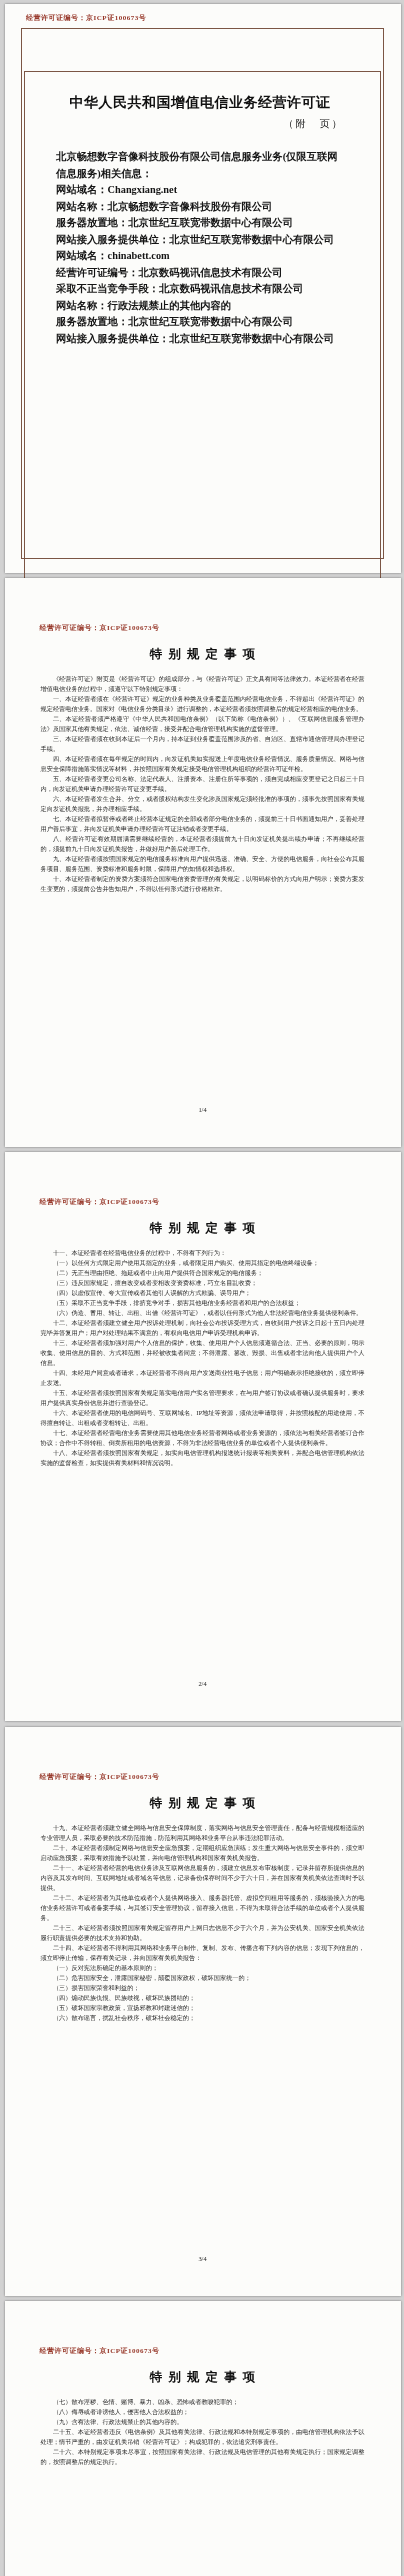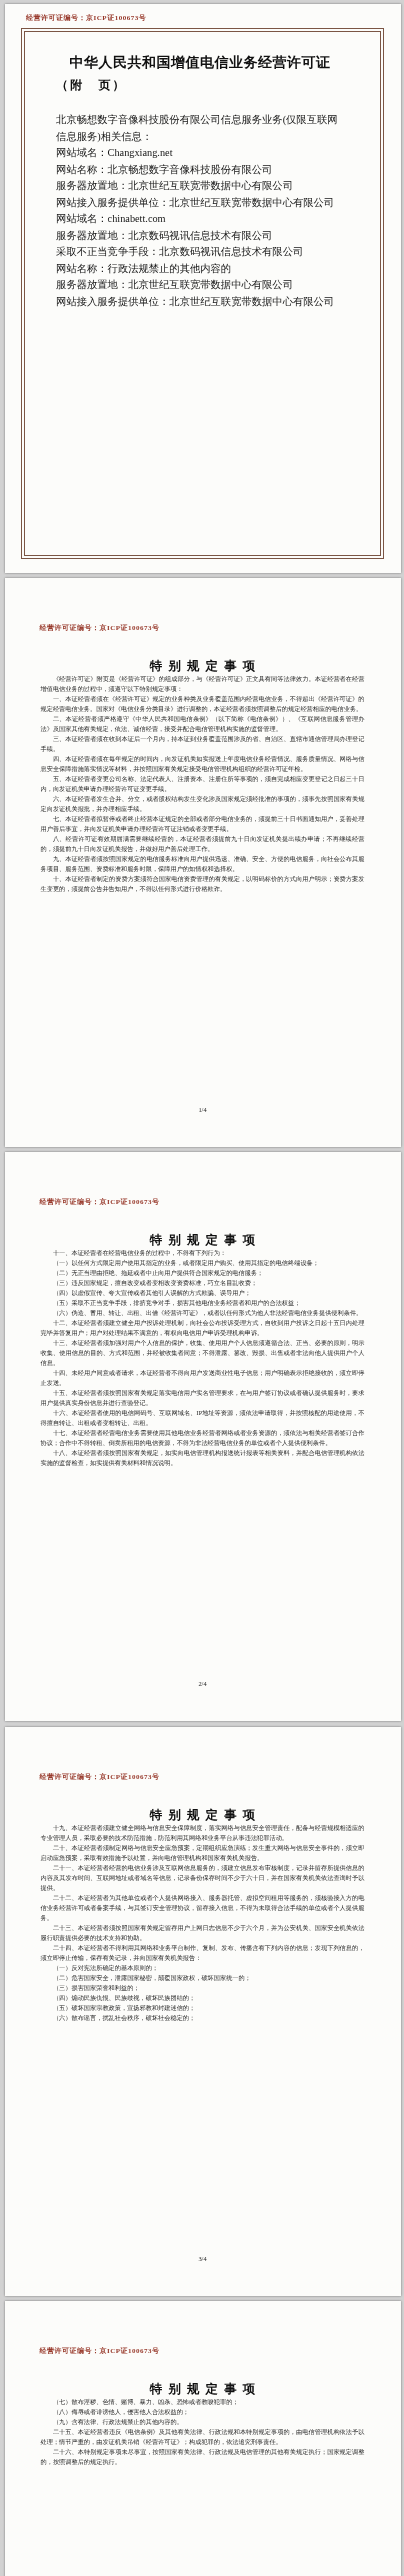--- a/index.html
+++ b/index.html
@@ -37,63 +37,64 @@
     right: 16.5px;
     bottom: 14.4px;
     border: 1.5px solid #7b5544;
     padding: 2.1px;
   }
   .cert-frame-inner {
     border: 0.5px solid #7b5544;
     width: 100%;
     height: 100%;
     padding: 21.6px 36px 0 31px;
+    margin-top: 40px;
   }
   .cert-title {
     margin: 0;
     text-align: center;
     font-size: 14px;
     font-weight: bold;
     color: #111;
     letter-spacing: 0.5px;
   }
   .cert-subtitle {
     margin: 5.2px 0 18.5px 0;
-    text-align: left;
-    font-size: 12px;
-    font-weight: bold;
+    text-align: right;
+    font-size: 10px;
+    font-weight: normal;
     color: #111;
     letter-spacing: 2.1px;
   }
   .cert-body { width: 291px; }
   .cert-body p {
     margin: 0;
     font-size: 10.3px;
-    font-weight: normal;
+    font-weight: bold;
     line-height: 16.5px;
     color: #151515;
     word-break: break-all;
   }
 
   
   .prov-header {
     position: absolute;
     top: 45px;
     left: 35px;
     font-size: 7px;
     font-weight: bold;
     color: #97382a;
     letter-spacing: 0.5px;
   }
   .prov-title {
     position: absolute;
     top: 64px;
     left: 0;
     right: 0;
-    margin: 16px;
+    margin: 4px;
     text-align: center;
     font-size: 12.4px;
     font-weight: bold;
     color: #111;
     letter-spacing: 6.2px;
     text-indent: 6.2px;
   }
   .prov-body {
     position: absolute;
     top: 96px;
@@ -130,21 +131,21 @@
       <div class="cert-frame-inner">
         <h1 class="cert-title">中华人民共和国增值电信业务经营许可证</h1>
         <div class="cert-subtitle">（附　页）</div>
         <div class="cert-body">
           <p>北京畅想数字音像科技股份有限公司信息服务业务(仅限互联网信息服务)相关信息：</p>
           <p>网站域名：Changxiang.net</p>
           <p>网站名称：北京畅想数字音像科技股份有限公司</p>
           <p>服务器放置地：北京世纪互联宽带数据中心有限公司</p>
           <p>网站接入服务提供单位：北京世纪互联宽带数据中心有限公司</p>
           <p>网站域名：chinabett.com</p>
-          <p>服务器放置地：北京数码视讯信息技术有限公司</p>
+          <p>经营许可证编号：北京数码视讯信息技术有限公司</p>
           <p>采取不正当竞争手段：北京数码视讯信息技术有限公司</p>
           <p>网站名称：行政法规禁止的其他内容的</p>
           <p>服务器放置地：北京世纪互联宽带数据中心有限公司</p>
           <p>网站接入服务提供单位：北京世纪互联宽带数据中心有限公司</p>
         </div>
       </div>
     </div>
   </div>
 
   <div class="page">

